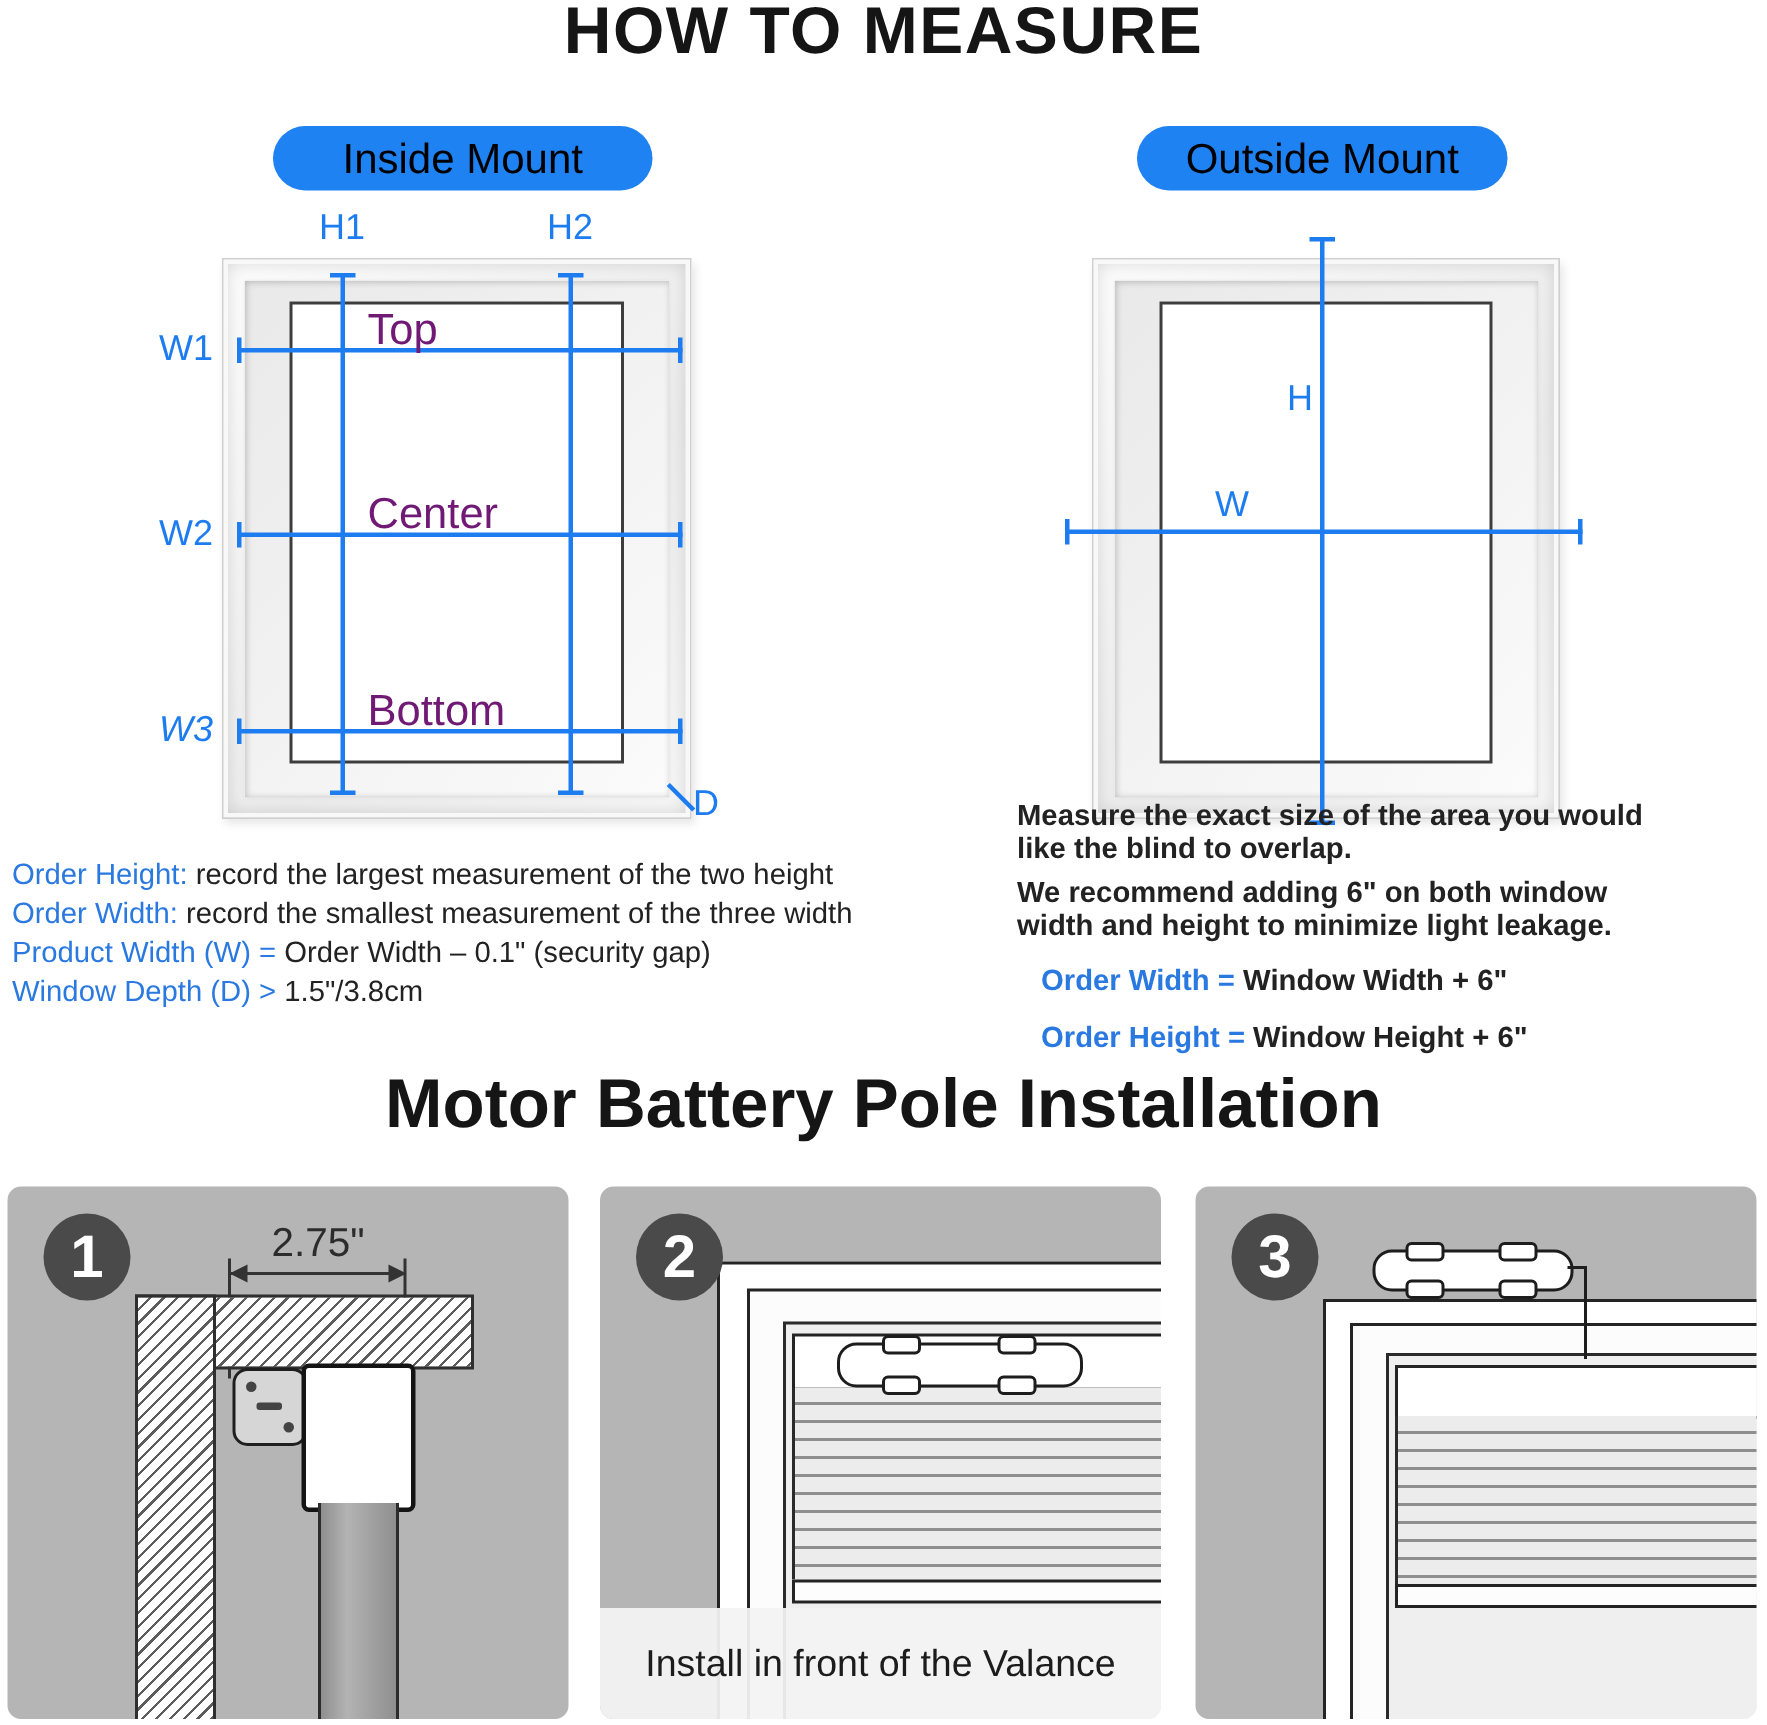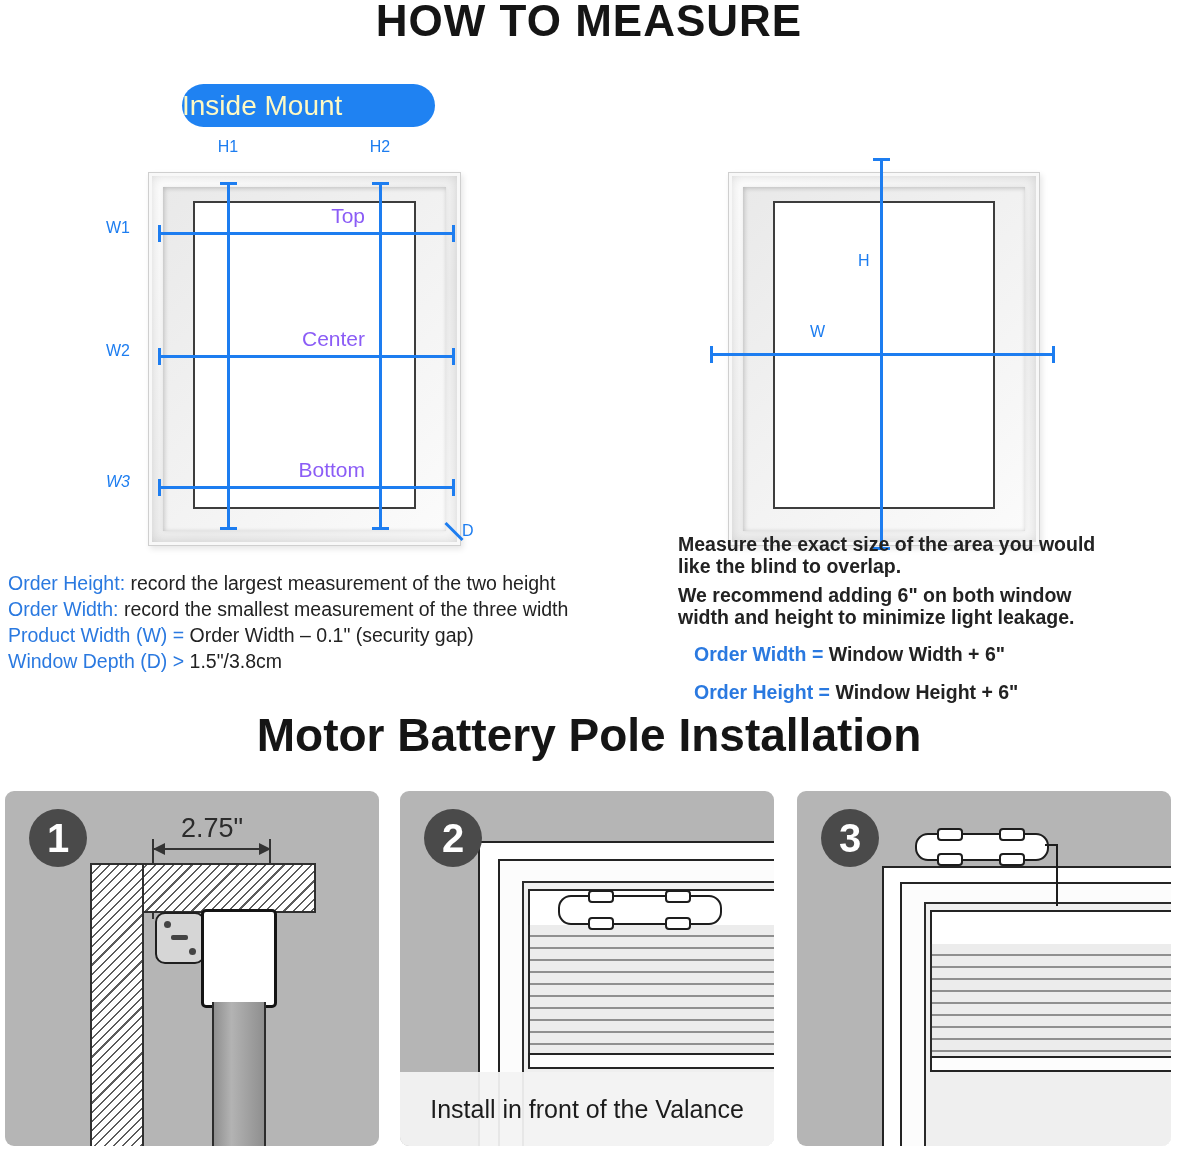--- a/index.html
+++ b/index.html
@@ -7,21 +7,21 @@
     position:relative; width:1178px; height:1150px; background:#ffffff;
     font-family:"Liberation Sans", sans-serif; overflow:hidden; color:#1a1a1a;
   }
   .main-title {
     position:absolute; top:-4px; left:0; width:100%; text-align:center;
     font-size:44px; font-weight:700; letter-spacing:1px; color:#151515;
   }
   
   .pill {
     position:absolute; height:43px; border-radius:22px; background:#1f82f2;
-    color:#fef9c3; font-size:28px; line-height:43px;
+    color:#000000; font-size:28px; text-align:center; line-height:43px;
   }
   #pill-inside { left:182px; top:84px; width:253px; }
   #pill-outside { left:758px; top:84px; width:247px; }
 
   
   .diagram { position:absolute; }
   #diagram-inside { left:100px; top:140px; width:385px; height:428px; }
   #diagram-outside { left:680px; top:140px; width:400px; height:430px; }
 
   .win-frame {
@@ -44,22 +44,22 @@
   .vline::before, .vline::after {
     content:""; position:absolute; left:-7px; width:17px; height:3px; background:#1d7df0;
   }
   .vline::before { top:0; }  .vline::after { bottom:0; }
   .hline { position:absolute; height:3px; background:#1d7df0; }
   .hline::before, .hline::after {
     content:""; position:absolute; top:-7px; width:3px; height:17px; background:#1d7df0;
   }
   .hline::before { left:0; }  .hline::after { right:0; }
 
-  .blue-lbl { position:absolute; color:#1d7df0; font-size:16px; }
-  .glass-lbl { position:absolute; color:#8b5cf6; font-size:21px; width:120px; text-align:right; }
+  .blue-lbl { position:absolute; color:#1d7df0; font-size:24px; }
+  .glass-lbl { position:absolute; color:#701a75; font-size:29px; width:120px; text-align:left; }
   .d-diag { position:absolute; width:24px; height:3px; background:#1d7df0; transform:rotate(45deg); }
 
   
   .notes { position:absolute; font-size:19.5px; color:#222; }
   #notes-inside { left:8px; top:570px; width:640px; line-height:26px; }
   #notes-outside { left:678px; top:534px; width:448px; line-height:21.5px;font-weight:bold; }
   .notes .b { color:#2a79e0; }
   #notes-outside p { margin:0 0 8px 0; }
   #notes-outside .formula { line-height:21.5px; margin:16px; }
 
@@ -127,20 +127,21 @@
   .wire-v { position:absolute; width:2px; background:#1d1d1d; z-index:3; }
 </style>
 </head>
 <body>
 
 <div class="page">
 
   <div class="main-title">HOW TO MEASURE</div>
 
   <div class="pill" id="pill-inside">Inside Mount</div>
+  <div class="pill" id="pill-outside">Outside Mount</div>
 
   <div class="diagram" id="diagram-inside">
     <div class="win-frame" style="left:48px; top:32px; width:311px; height:372px;">
       <div class="mid"></div>
       <div class="glass"></div>
     </div>
 
     <div class="vline" style="left:127px; top:42px; height:348px;"></div>
     <div class="vline" style="left:279px; top:42px; height:348px;"></div>
 

